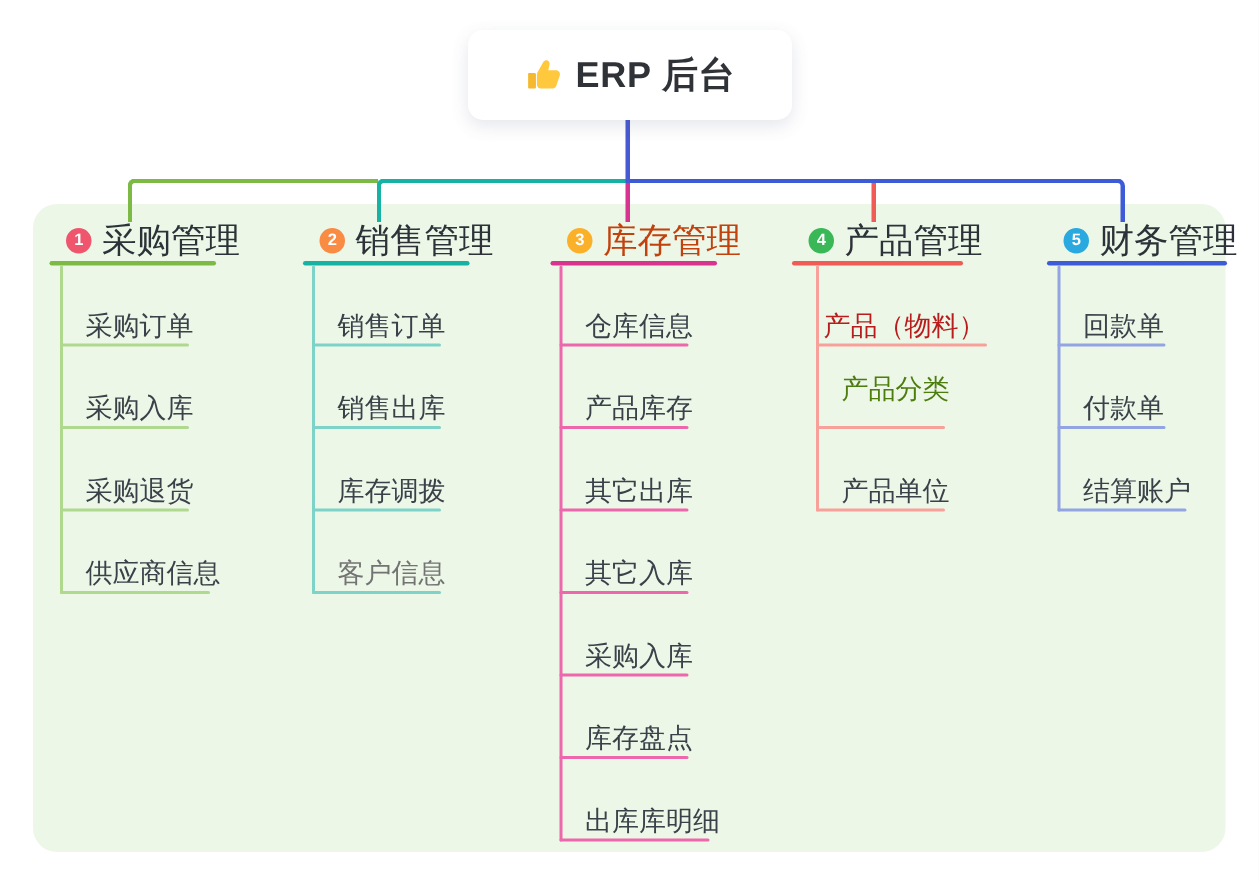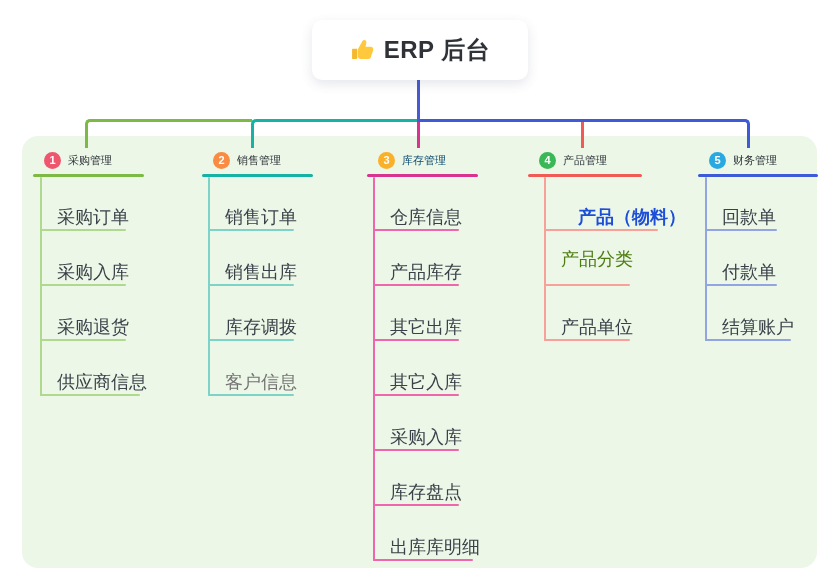--- a/index.html
+++ b/index.html
@@ -6,21 +6,21 @@
   body{font-family:"Liberation Sans","DejaVu Sans",sans-serif;}
   .canvas{position:relative;width:839px;height:588px;background:#ffffff;overflow:hidden;}
   .panel{position:absolute;left:22px;top:136px;width:795px;height:432px;border-radius:16px;background:#ECF7E8;}
   .root-node{position:absolute;left:312px;top:20px;width:216px;height:60px;background:#ffffff;border-radius:10px;
     box-shadow:0 4px 12px rgba(70,80,120,0.14);display:flex;align-items:center;justify-content:center;gap:9px;cursor:pointer;}
   .root-label{font-size:24px;font-weight:600;letter-spacing:0.5px;}
   .root-icon{display:flex;align-items:center;}
   .branch-node{position:absolute;display:flex;align-items:center;gap:7px;height:26px;cursor:pointer;}
   .badge{width:17px;height:17px;border-radius:50%;color:#fff;font-size:11px;font-weight:bold;
     display:flex;align-items:center;justify-content:center;flex:0 0 auto;}
-  .branch-label{font-size:11px;white-space:nowrap;}
+  .branch-label{font-size:23px;white-space:nowrap;}
   .child-node{position:absolute;font-size:18px;height:23px;line-height:23px;white-space:nowrap;cursor:pointer;}
   .line{position:absolute;}
 </style>
 </head>
 <body>
 
 <div class="canvas" style="background: rgb(255, 255, 255);">
   <div class="panel" style="background: rgb(236, 247, 232);"></div>
   <div id="connectors">
       <div class="line" style="left: 416.5px; top: 122px; width: 3px; height: 26px; background: rgb(217, 51, 144); border-radius: 0px;"></div>
@@ -54,21 +54,21 @@
       <div class="child-node" style="left: 225px; top: 206px; color: rgb(59, 65, 73);">销售订单</div>
       <div class="line" style="left: 208px; top: 229px; width: 86px; height: 2px; background: rgb(126, 211, 200); border-radius: 1px;"></div>
       <div class="child-node" style="left: 225px; top: 261px; color: rgb(59, 65, 73);">销售出库</div>
       <div class="line" style="left: 208px; top: 284px; width: 86px; height: 2px; background: rgb(126, 211, 200); border-radius: 1px;"></div>
       <div class="child-node" style="left: 225px; top: 316px; color: rgb(59, 65, 73);">库存调拨</div>
       <div class="line" style="left: 208px; top: 339px; width: 86px; height: 2px; background: rgb(126, 211, 200); border-radius: 1px;"></div>
       <div class="child-node" style="left: 225px; top: 371px; color: #737373;">客户信息</div>
       <div class="line" style="left: 208px; top: 394px; width: 86px; height: 2px; background: rgb(126, 211, 200); border-radius: 1px;"></div>
       <div class="branch-node" style="left: 378px; top: 147px;">
         <span class="badge" style="background: rgb(251, 176, 42);">3</span>
-        <span class="branch-label" style="color: #0c4a6e;">库存管理</span>
+        <span class="branch-label" style="color: #c2410c;">库存管理</span>
       </div>
       <div class="line" style="left: 367px; top: 174px; width: 111px; height: 3px; background: rgb(217, 51, 144); border-radius: 2px;"></div>
       <div class="line" style="left: 373px; top: 177px; width: 2px; height: 384px; background: rgb(238, 103, 172); border-radius: 1px;"></div>
       <div class="child-node" style="left: 390px; top: 206px; color: rgb(59, 65, 73);">仓库信息</div>
       <div class="line" style="left: 373px; top: 229px; width: 86px; height: 2px; background: rgb(238, 103, 172); border-radius: 1px;"></div>
       <div class="child-node" style="left: 390px; top: 261px; color: rgb(59, 65, 73);">产品库存</div>
       <div class="line" style="left: 373px; top: 284px; width: 86px; height: 2px; background: rgb(238, 103, 172); border-radius: 1px;"></div>
       <div class="child-node" style="left: 390px; top: 316px; color: rgb(59, 65, 73);">其它出库</div>
       <div class="line" style="left: 373px; top: 339px; width: 86px; height: 2px; background: rgb(238, 103, 172); border-radius: 1px;"></div>
       <div class="child-node" style="left: 390px; top: 371px; color: rgb(59, 65, 73);">其它入库</div>
@@ -78,21 +78,21 @@
       <div class="child-node" style="left: 390px; top: 481px; color: rgb(59, 65, 73);">库存盘点</div>
       <div class="line" style="left: 373px; top: 504px; width: 86px; height: 2px; background: rgb(238, 103, 172); border-radius: 1px;"></div>
       <div class="child-node" style="left: 390px; top: 536px; color: rgb(59, 65, 73);">出库库明细</div>
       <div class="line" style="left: 373px; top: 559px; width: 100px; height: 2px; background: rgb(238, 103, 172); border-radius: 1px;"></div>
       <div class="branch-node" style="left: 539px; top: 147px;">
         <span class="badge" style="background: rgb(58, 183, 87);">4</span>
         <span class="branch-label" style="color: rgb(45, 50, 56);">产品管理</span>
       </div>
       <div class="line" style="left: 528px; top: 174px; width: 114px; height: 3px; background: rgb(241, 91, 85); border-radius: 2px;"></div>
       <div class="line" style="left: 544px; top: 177px; width: 2px; height: 164px; background: rgb(248, 160, 154); border-radius: 1px;"></div>
-      <div class="child-node" style="left: 578px; top: 206px; color: #1d4ed8; font-weight: bold;">产品（物料）</div>
+      <div class="child-node" style="left: 549px; top: 206px; color: #b91c1c;">产品（物料）</div>
       <div class="line" style="left: 544px; top: 229px; width: 114px; height: 2px; background: rgb(248, 160, 154); border-radius: 1px;"></div>
       <div class="child-node" style="left: 561px; top: 248px; color: #4d7c0f;">产品分类</div>
       <div class="line" style="left: 544px; top: 284px; width: 86px; height: 2px; background: rgb(248, 160, 154); border-radius: 1px;"></div>
       <div class="child-node" style="left: 561px; top: 316px; color: rgb(59, 65, 73);">产品单位</div>
       <div class="line" style="left: 544px; top: 339px; width: 86px; height: 2px; background: rgb(248, 160, 154); border-radius: 1px;"></div>
       <div class="branch-node" style="left: 709px; top: 147px;">
         <span class="badge" style="background: rgb(42, 169, 224);">5</span>
         <span class="branch-label" style="color: rgb(45, 50, 56);">财务管理</span>
       </div>
       <div class="line" style="left: 698px; top: 174px; width: 120px; height: 3px; background: rgb(62, 91, 215); border-radius: 2px;"></div>

